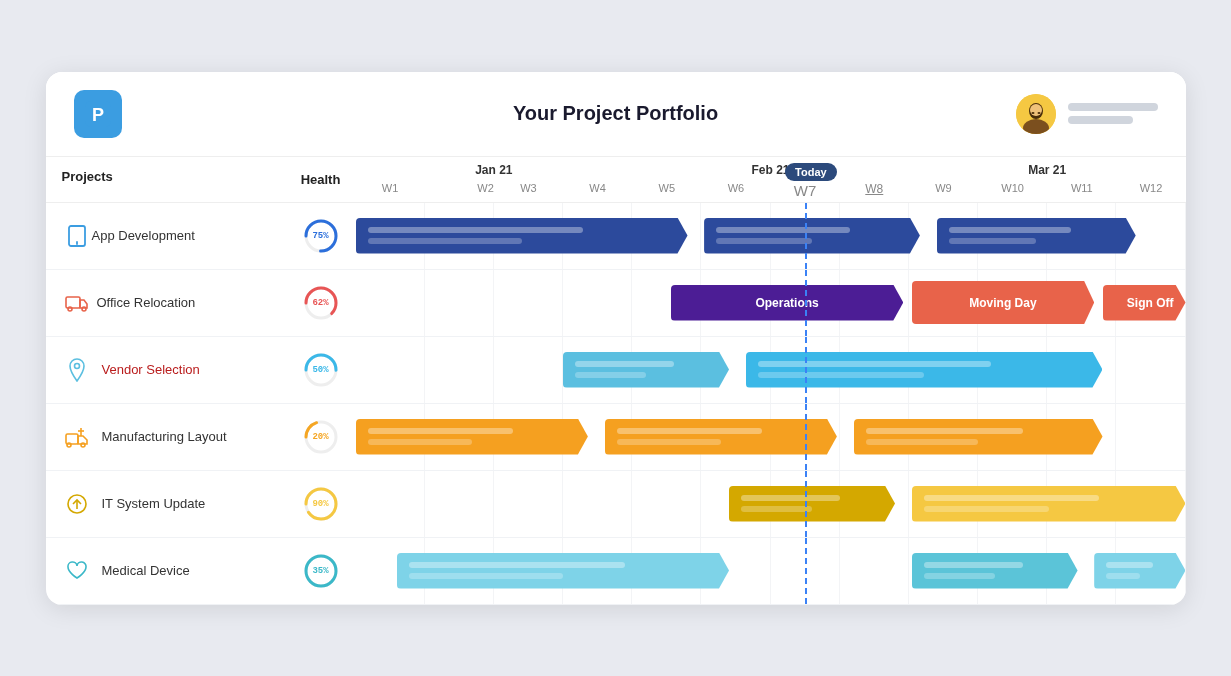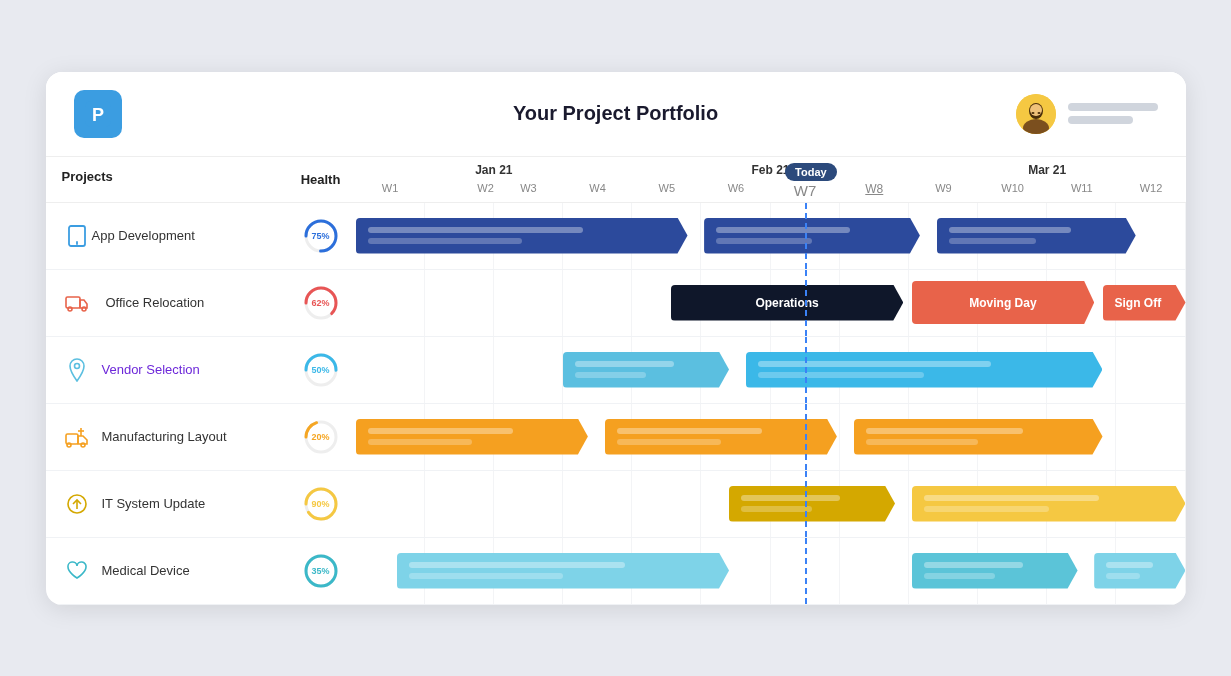--- a/index.html
+++ b/index.html
@@ -61,21 +61,21 @@
       border-bottom: 1px solid #f0f2f5;
       min-height: 66px;
       position: relative;
     }
     .gantt-row:last-child { border-bottom: none; }
     
     .circle-progress { position: relative; width: 38px; height: 38px; }
     .circle-progress svg { transform: rotate(-90deg); }
     .circle-progress .pct {
       position: absolute; top: 50%; left: 50%; transform: translate(-50%, -50%);
-      font-size: 9px; font-weight: 700;
+      font-size: 9px; font-weight: 700; font-family: Liberation Mono, monospace;
     }
   </style>
 </head>
 <body>
 
 <div class="card">
 
   <div class="header">
     <div class="logo">
       <svg width="26" height="26" viewBox="0 0 26 26" fill="none">
@@ -189,21 +189,21 @@
               </div>
               <div style="position: absolute; height: 36px; border-radius: 4px; display: flex; align-items: center; justify-content: center; left: 70%; width: 24%; background: rgb(44, 74, 156); z-index: 2; overflow: hidden; clip-path: polygon(0px 0px, calc(100% - 10px) 0px, 100% 50%, calc(100% - 10px) 100%, 0px 100%);">
                 <div style="display:flex;flex-direction:column;gap:5px;padding:0 12px;width:100%;">
         <div style="height:6px;border-radius:3px;background:rgba(255,255,255,0.35);width:70%;"></div>
         <div style="height:6px;border-radius:3px;background:rgba(255,255,255,0.25);width:50%;"></div>
       </div>
               </div>
             </div>
           </div>
           <div class="gantt-row" style="display: flex; align-items: center; border-bottom: 1px solid rgb(240, 242, 245); min-height: 66px; position: relative;">
-            <div style="min-width: 240px; display: flex; align-items: center; gap: 14px; padding: 10px 16px;">
+            <div style="min-width: 240px; display: flex; align-items: center; gap: 5px; padding: 10px 16px;">
               <div style="width:30px;height:30px;display:flex;align-items:center;justify-content:center;">
                 <svg width="24" height="18" viewBox="0 0 24 18" fill="none">
                   <rect x="1" y="3" width="14" height="11" rx="1.5" stroke="#e8634a" stroke-width="1.6"></rect>
                   <path d="M15 6h4l3 4v4H15V6Z" stroke="#e8634a" stroke-width="1.6"></path>
                   <circle cx="5" cy="15" r="2" stroke="#e8634a" stroke-width="1.6"></circle>
                   <circle cx="19" cy="15" r="2" stroke="#e8634a" stroke-width="1.6"></circle>
                 </svg>
               </div>
     <span style="font-size:13px;color:#333;font-weight:500;">Office Relocation</span>
             </div>
@@ -225,40 +225,40 @@
                 <div style="flex:1;border-right:1px solid #f3f4f6;"></div>
                 <div style="flex:1;border-right:1px solid #f3f4f6;"></div>
                 <div style="flex:1;border-right:1px solid #f3f4f6;"></div>
                 <div style="flex:1;border-right:1px solid #f3f4f6;"></div>
                 <div style="flex:1;border-right:1px solid #f3f4f6;"></div>
                 <div style="flex:1;border-right:1px solid #f3f4f6;"></div>
                 <div style="flex:1;border-right:1px solid #f3f4f6;"></div>
                 <div style="flex:1;border-right:1px solid #f3f4f6;"></div>
               </div>
               <div style="position: absolute; top: 0px; bottom: 0px; width: 2px; border-left: 2px dashed rgb(59, 130, 246); z-index: 5; left: 54.1667%;"></div>
-              <div style="position: absolute; height: 36px; border-radius: 4px; display: flex; align-items: center; justify-content: center; left: 38%; width: 28%; background: #0f172a; z-index: 2; overflow: hidden; clip-path: polygon(0px 0px, calc(100% - 10px) 0px, 100% 50%, calc(100% - 10px) 100%, 0px 100%);">
+              <div style="position: absolute; height: 36px; border-radius: 4px; display: flex; align-items: center; justify-content: center; left: 38%; width: 28%; background: #4c1d95; z-index: 2; overflow: hidden; clip-path: polygon(0px 0px, calc(100% - 10px) 0px, 100% 50%, calc(100% - 10px) 100%, 0px 100%);">
                 <span style="font-size:12px;font-weight:700;color:#fff;padding:0 12px;">Operations</span>
               </div>
               <div style="position: absolute; height: 43px; border-radius: 4px; display: flex; align-items: center; justify-content: center; left: 67%; width: 22%; background: rgb(232, 99, 74); z-index: 2; overflow: hidden; clip-path: polygon(0px 0px, calc(100% - 10px) 0px, 100% 50%, calc(100% - 10px) 100%, 0px 100%);">
                 <span style="font-size:12px;font-weight:700;color:#fff;padding:0 12px;">Moving Day</span>
               </div>
-              <div style="position: absolute; height: 36px; border-radius: 4px; display: flex; align-items: center; justify-content: flex-start; left: 90%; width: 10%; background: rgb(232, 99, 74); z-index: 2; overflow: hidden; clip-path: polygon(0px 0px, calc(100% - 10px) 0px, 100% 50%, calc(100% - 10px) 100%, 0px 100%);">
+              <div style="position: absolute; height: 36px; border-radius: 4px; display: flex; align-items: center; justify-content: flex-end; left: 90%; width: 10%; background: rgb(232, 99, 74); z-index: 2; overflow: hidden; clip-path: polygon(0px 0px, calc(100% - 10px) 0px, 100% 50%, calc(100% - 10px) 100%, 0px 100%);">
                 <span style="font-size:12px;font-weight:700;color:#fff;padding:0 12px;">Sign Off</span>
               </div>
             </div>
           </div>
           <div class="gantt-row" style="display: flex; align-items: center; border-bottom: 1px solid rgb(240, 242, 245); min-height: 66px; position: relative;">
             <div style="min-width: 240px; display: flex; align-items: center; gap: 10px; padding: 10px 16px;">
               <div style="width:30px;height:30px;display:flex;align-items:center;justify-content:center;">
                 <svg width="20" height="24" viewBox="0 0 20 24" fill="none">
                   <path d="M10 1C6.13 1 3 4.13 3 8c0 5.25 7 15 7 15s7-9.75 7-15c0-3.87-3.13-7-7-7Z" stroke="#5bbfe0" stroke-width="1.6"></path>
                   <circle cx="10" cy="8" r="2.5" stroke="#5bbfe0" stroke-width="1.6"></circle>
                 </svg>
               </div>
-    <span style="font-size:13px;color:#6d28d9;font-weight:500;">Vendor Selection</span>
+    <span style="font-size:13px;color:#b91c1c;font-weight:500;">Vendor Selection</span>
             </div>
             <div style="min-width: 70px; display: flex; align-items: center; justify-content: center;">
               <div class="circle-progress">
     <svg width="38" height="38" viewBox="0 0 38 38">
       <circle cx="19" cy="19" r="15" fill="none" stroke="#eee" stroke-width="3"></circle>
       <circle cx="19" cy="19" r="15" fill="none" stroke="#3bb8e8" stroke-width="3" stroke-dasharray="47.12388980384689 47.12388980384689" stroke-linecap="round" transform="rotate(-90 19 19)"></circle>
     </svg>
     <span class="pct" style="color:#3bb8e8;font-size:9px;font-weight:700;">50%</span>
   </div>
             </div>

